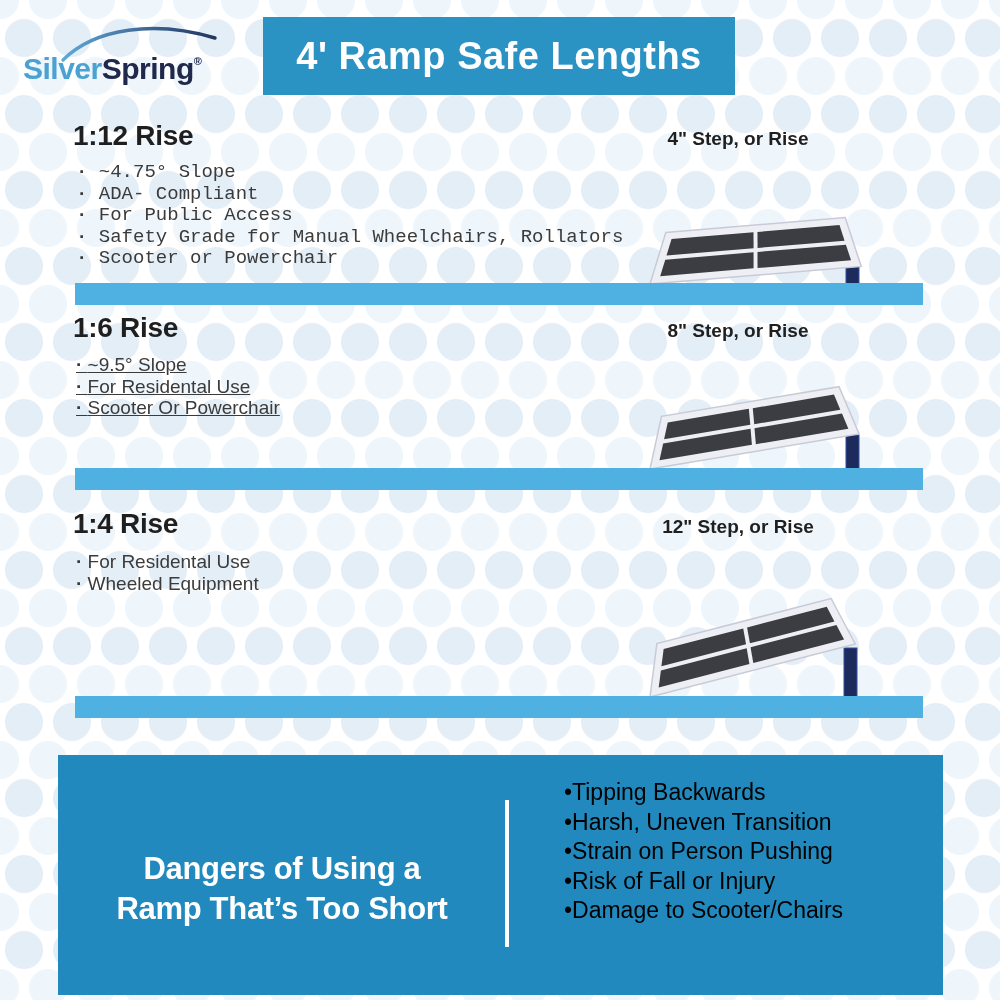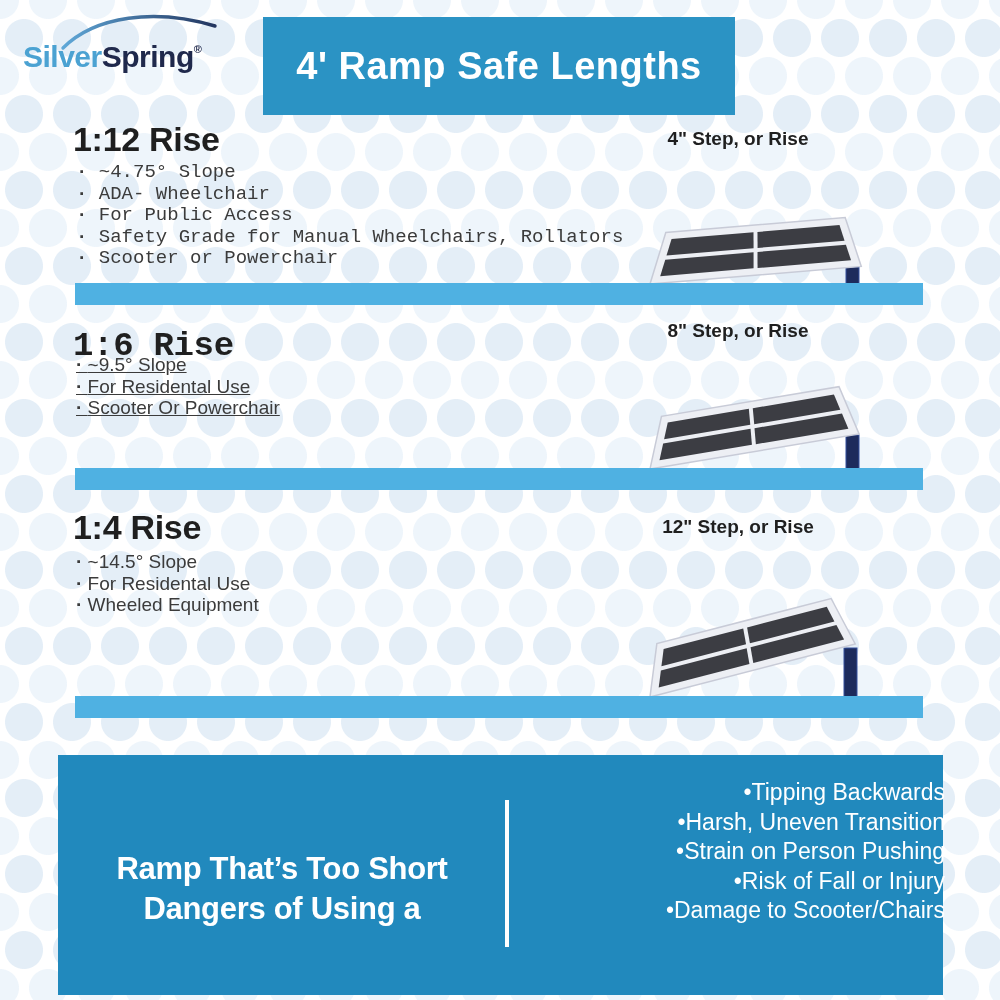--- a/index.html
+++ b/index.html
@@ -11,78 +11,78 @@
     background-color:#ffffff;
     background-image:
       radial-gradient(circle, var(--dot-color,#E4EEF7) 18.5px, rgba(255,255,255,0) 19.5px),
       radial-gradient(circle, var(--dot-color2,#EEF5FB) 18.5px, rgba(255,255,255,0) 19.5px);
     background-size:48px 76px,48px 76px;
     background-position:0 0,24px 38px;
   }
   .abs{position:absolute;}
 
   
-  .logo{left:15px;top:4px;width:220px;height:72px;}
+  .logo{left:15px;top:16px;width:220px;height:72px;}
   .logo-swoosh{position:absolute;left:0;top:0;}
   .logo-text{position:absolute;left:8px;top:36px;font-size:30px;font-weight:bold;letter-spacing:-0.5px;white-space:nowrap;}
   .logo-silver{color:var(--logo-light,#4BA2D2);}
   .logo-spring{color:var(--logo-navy,#20294C);}
   .logo-reg{color:var(--logo-navy,#20294C);font-size:11px;font-weight:bold;vertical-align:14px;}
 
   .title-banner{
-    left:263px;top:17px;width:472px;height:98px;
+    left:263px;top:17px;width:472px;height:78px;
     background:var(--banner-blue,#2B93C4);
     display:flex;align-items:center;justify-content:center;
   }
   .title-banner h1{
     margin:0;color:#ffffff;font-size:38px;font-weight:bold;letter-spacing:0.5px;white-space:nowrap;
   }
 
   
   .section-heading{
-    margin:0;font-size:34px;font-weight:800;color:var(--heading-text,#1F1F1F);
+    margin:0;font-size:28px;font-weight:800;color:var(--heading-text,#1F1F1F);
     letter-spacing:-0.3px;left:73px;
   }
   .bullet-list{
     margin:0;padding:0;list-style:none;left:76px;width:580px;
     font-size:19px;line-height:21.5px;color:var(--body-text,#3B3B3B);
   }
   .bullet-list li::before{content:"·\00a0";font-weight:bold;}
   .step-label{
     left:618px;width:240px;text-align:center;
     font-size:19px;font-weight:bold;color:var(--heading-text,#1F1F1F);white-space:nowrap;
   }
   .ground-bar{
     left:75px;width:848px;height:22px;background:var(--bar-blue,#4FB1E2);
   }
   .ramp-svg{left:644px;}
 
   .s1-heading{top:120px;} .s1-list{top:162px;font-family:Liberation Mono, monospace;} .s1-label{top:128px;}
   .s1-ramp{top:205px;}    .s1-bar{top:283px;}
-  .s2-heading{top:327px;font-family:Liberation Mono, monospace;} .s2-list{top:354px;text-decoration:underline;} .s2-label{top:320px;}
+  .s2-heading{top:312px;} .s2-list{top:354px;text-decoration:underline;} .s2-label{top:320px;}
   .s2-ramp{top:372px;}    .s2-bar{top:468px;}
   .s3-heading{top:508px;} .s3-list{top:551px;} .s3-label{top:516px;}
   .s3-ramp{top:583px;}    .s3-bar{top:696px;}
 
   
   .dangers-box{
     left:58px;top:755px;width:885px;height:240px;
     background:var(--box-blue,#2189BD);
   }
   .dangers-title{
     position:absolute;left:14px;top:94px;width:420px;text-align:center;
     color:#ffffff;font-size:31px;font-weight:bold;line-height:40px;letter-spacing:-0.3px;
   }
   .dangers-divider{
     position:absolute;left:447px;top:45px;width:4px;height:147px;background:#ffffff;
   }
   .dangers-list{
-    position:absolute;left:492px;top:23px;width:395px;
+    position:absolute;left:506px;top:23px;width:395px;
     margin:0;padding:0;list-style:none;
-    color:#ffffff;font-size:23px;line-height:29.5px;text-align:right;
+    color:#000000;font-size:23px;line-height:29.5px;
   }
   .dangers-list li::before{content:"•";}
 </style>
 </head>
 <body>
 
 <div class="page">
 
   <div class="abs logo">
     <svg class="logo-swoosh" width="220" height="72" viewBox="0 0 220 72">
@@ -97,21 +97,21 @@
     <div class="logo-text"><span class="logo-silver">Silver</span><span class="logo-spring">Spring</span><span class="logo-reg">®</span></div>
   </div>
 
   <div class="abs title-banner">
     <h1>4' Ramp Safe Lengths</h1>
   </div>
 
   <h2 class="abs section-heading s1-heading">1:12 Rise</h2>
   <ul class="abs bullet-list s1-list">
       <li>~4.75° Slope</li>
-      <li>ADA- Wheelchair</li>
+      <li>ADA- Compliant</li>
       <li>For Public Access</li>
       <li>Safety Grade for Manual Wheelchairs, Rollators</li>
       <li>Scooter or Powerchair</li>
     </ul>
   <div class="abs step-label s1-label">4" Step, or Rise</div>
   <svg class="abs ramp-svg s1-ramp" width="240" height="80" viewBox="0 0 240 80">
     <rect x="202" y="62" width="13" height="18" fill="#1D2B5C" stroke="#35509E" stroke-width="1"></rect>
     <g transform="translate(6 79) rotate(-4.75)">
       <path d="M0 0 L212 0 L200 -50 L20 -50 Z" fill="#EDEFF4" stroke="#C8CBD7" stroke-width="1.5"></path>
       <path d="M10.8 -7 L104.5 -7 L105.8 -23 L17.2 -23 Z" fill="#3C3D43"></path>
@@ -136,41 +136,40 @@
       <path d="M10.8 -7 L104.5 -7 L105.8 -23 L17.2 -23 Z" fill="#3C3D43"></path>
       <path d="M108.5 -7 L202.3 -7 L198.5 -23 L109.8 -23 Z" fill="#3C3D43"></path>
       <path d="M18.8 -27 L106.2 -27 L107.4 -43 L25.2 -43 Z" fill="#3C3D43"></path>
       <path d="M110.2 -27 L197.5 -27 L193.7 -43 L111.4 -43 Z" fill="#3C3D43"></path>
     </g>
   </svg>
   <div class="abs ground-bar s2-bar"></div>
 
   <h2 class="abs section-heading s3-heading">1:4 Rise</h2>
   <ul class="abs bullet-list s3-list">
-      <li>~14.5° Slope</li>
       <li>For Residental Use</li>
       <li>Wheeled Equipment</li>
     </ul>
   <div class="abs step-label s3-label">12" Step, or Rise</div>
   <svg class="abs ramp-svg s3-ramp" width="240" height="115" viewBox="0 0 240 115">
     <rect x="200" y="65" width="13" height="50" fill="#1D2B5C" stroke="#35509E" stroke-width="1"></rect>
     <g transform="translate(6 114) rotate(-14.5)">
       <path d="M0 0 L212 0 L200 -50 L20 -50 Z" fill="#EDEFF4" stroke="#C8CBD7" stroke-width="1.5"></path>
       <path d="M10.8 -7 L104.5 -7 L105.8 -23 L17.2 -23 Z" fill="#3C3D43"></path>
       <path d="M108.5 -7 L202.3 -7 L198.5 -23 L109.8 -23 Z" fill="#3C3D43"></path>
       <path d="M18.8 -27 L106.2 -27 L107.4 -43 L25.2 -43 Z" fill="#3C3D43"></path>
       <path d="M110.2 -27 L197.5 -27 L193.7 -43 L111.4 -43 Z" fill="#3C3D43"></path>
     </g>
   </svg>
   <div class="abs ground-bar s3-bar"></div>
 
   <div class="abs dangers-box">
     <div class="dangers-title">
+      <div>Dangers of Using a</div>
       <div>Ramp That’s Too Short</div>
-      <div>Dangers of Using a</div>
     </div>
     <div class="dangers-divider"></div>
     <ul class="dangers-list">
         <li>Tipping Backwards</li>
         <li>Harsh, Uneven Transition</li>
         <li>Strain on Person Pushing</li>
         <li>Risk of Fall or Injury</li>
         <li>Damage to Scooter/Chairs</li>
       </ul>
   </div>

